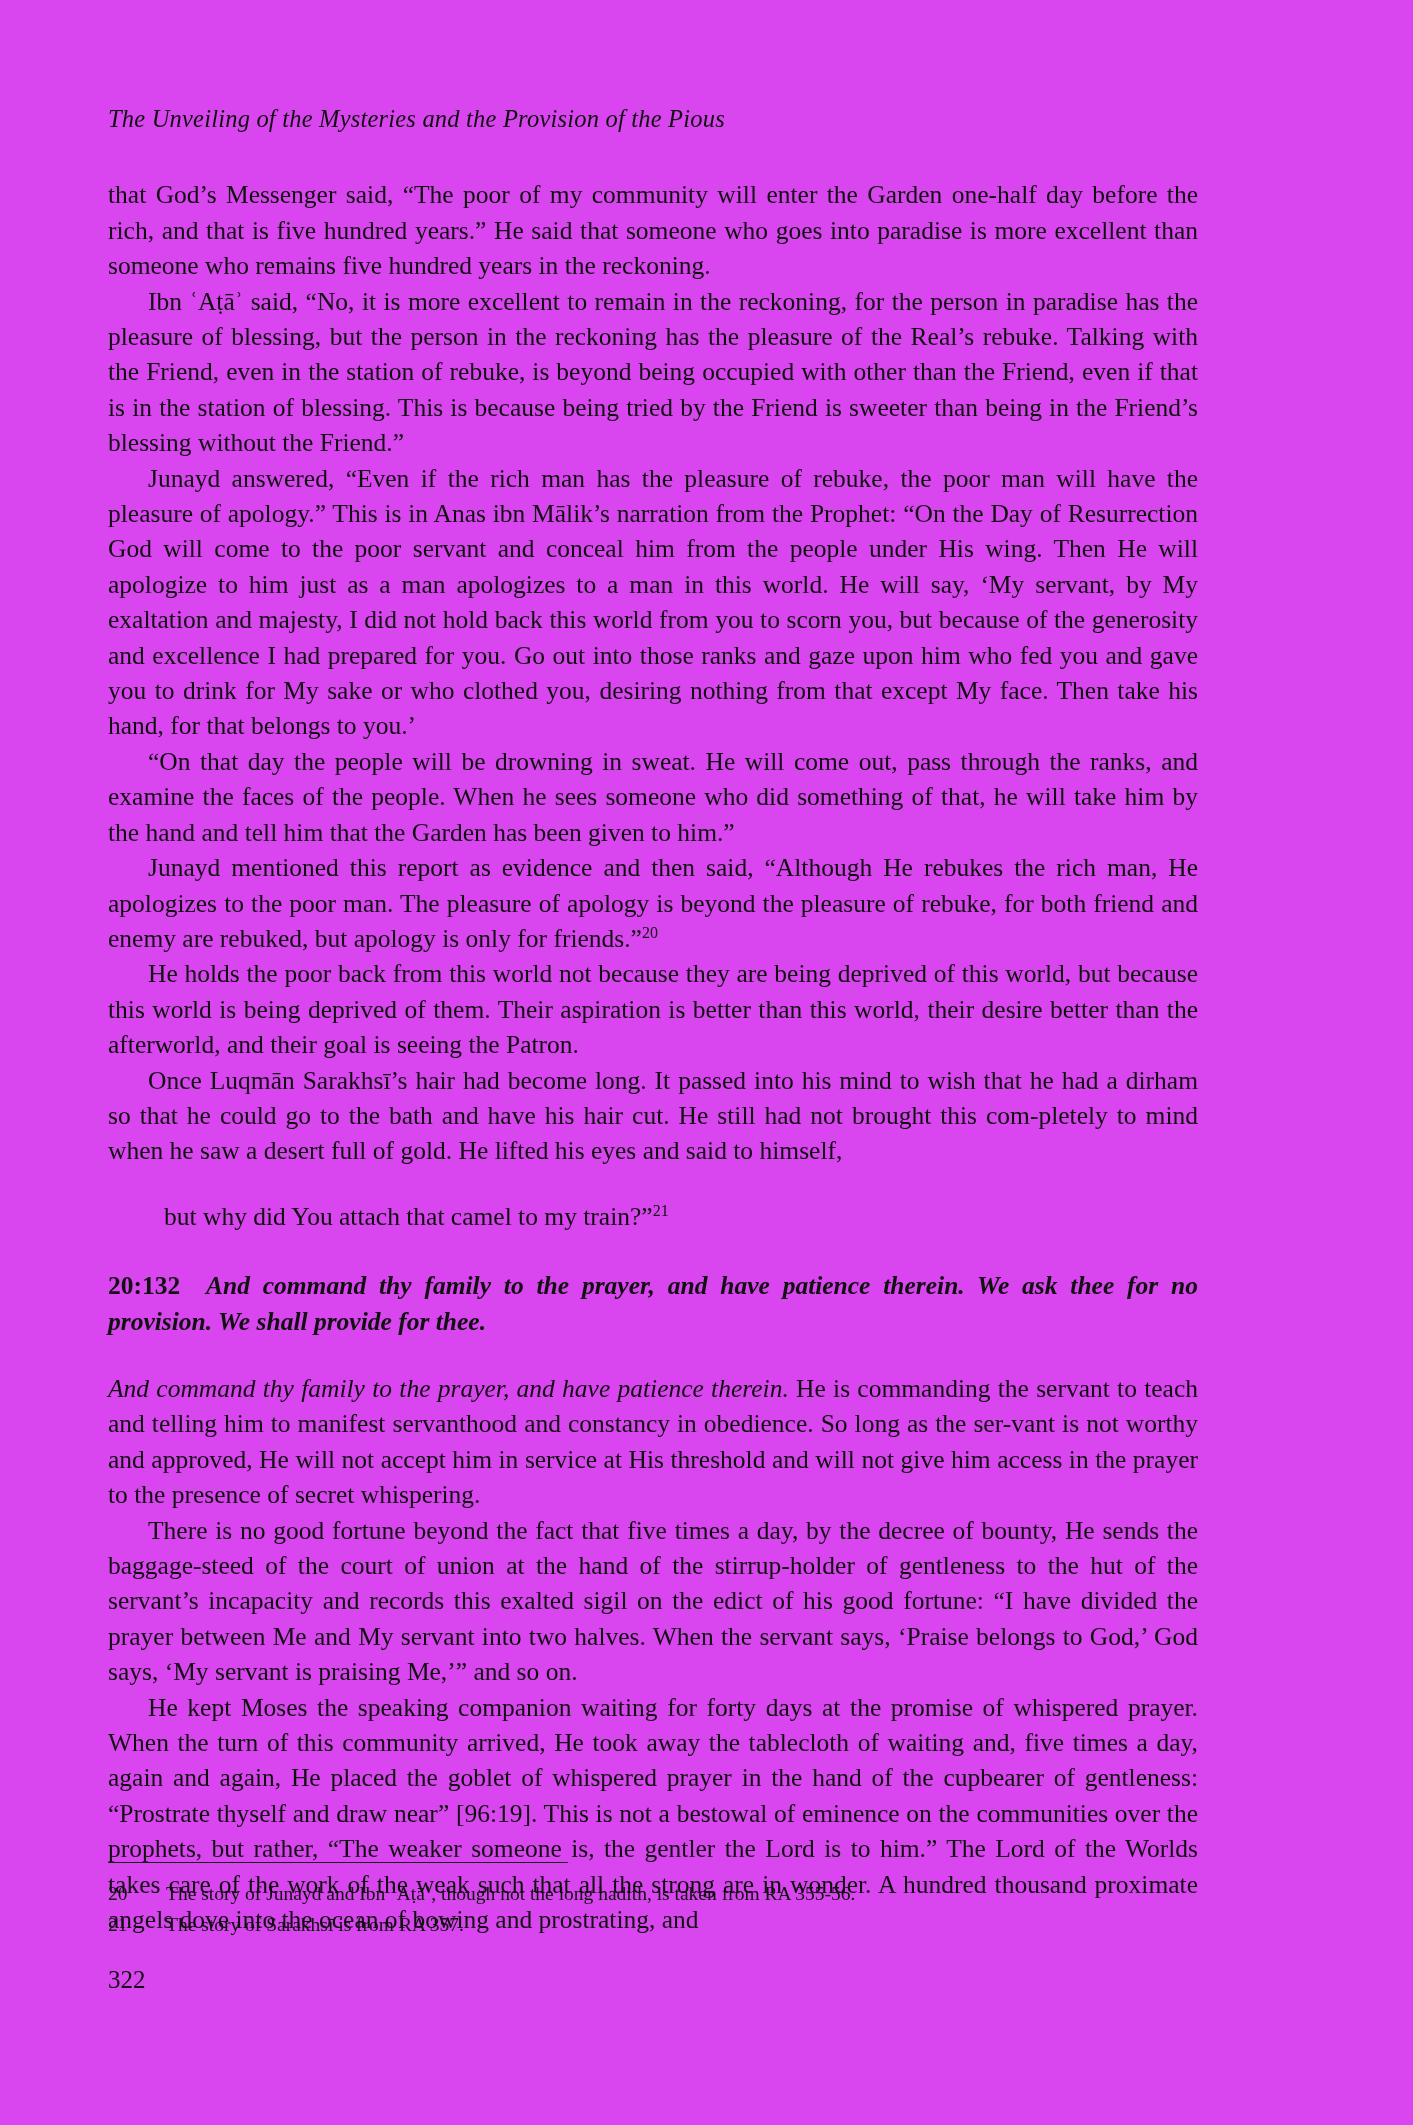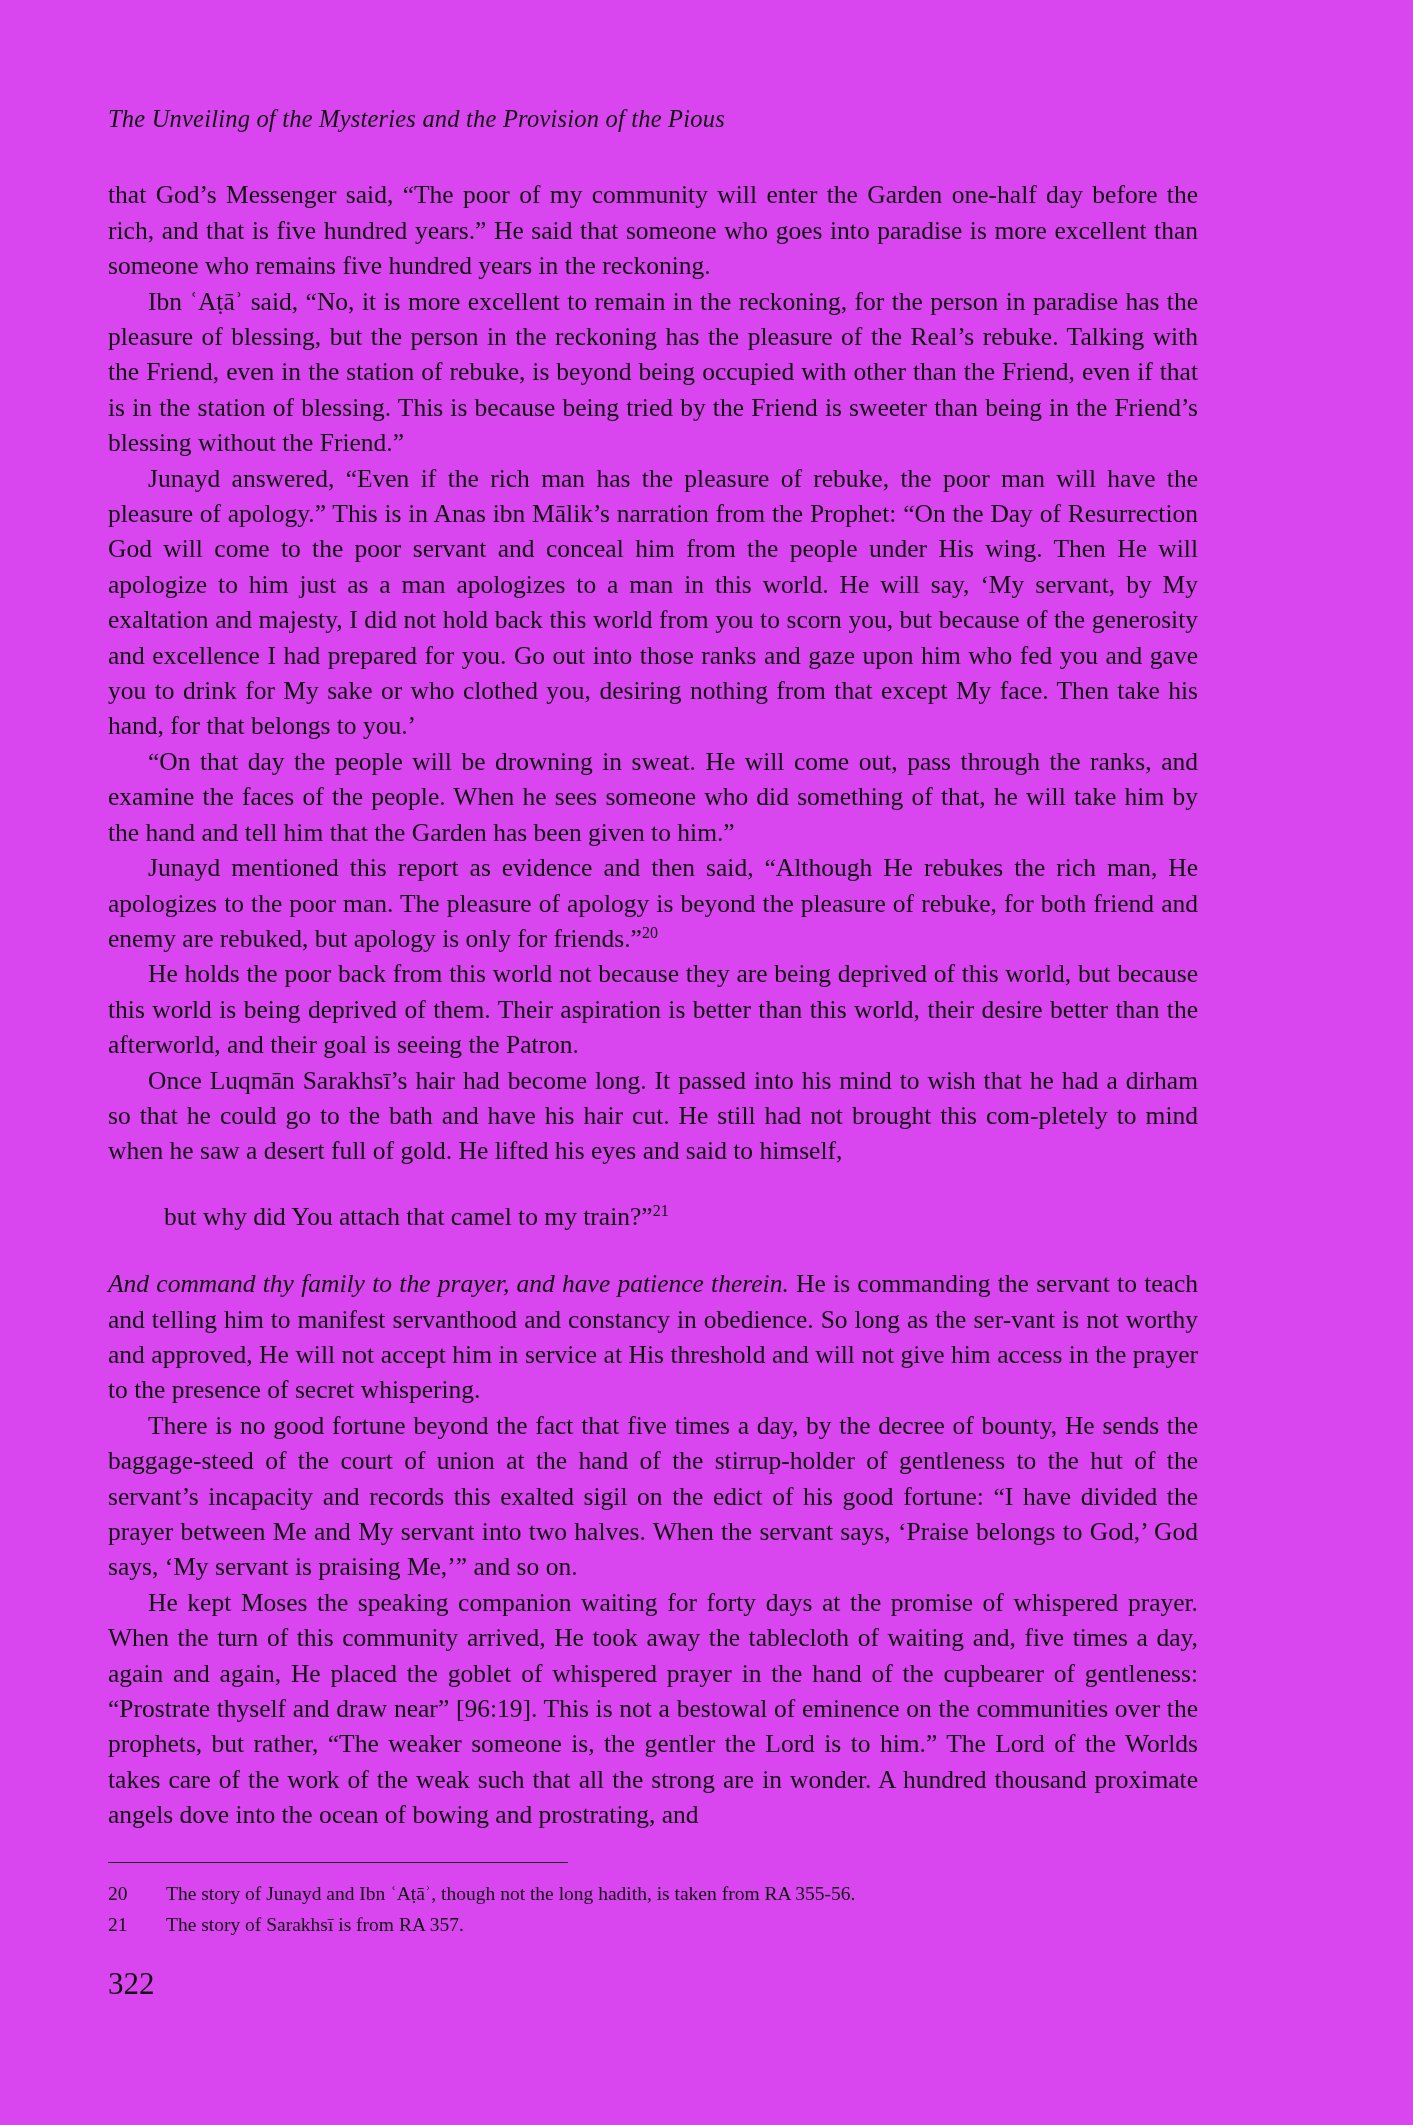--- a/index.html
+++ b/index.html
@@ -114,21 +114,21 @@
   .footnote .num {
     width: 58px;
     flex: 0 0 58px;
   }
   .footnote .txt { flex: 1 1 auto; }
   
   .folio {
     position: absolute;
     left: 108px;
     top: 1966px;
-    font-size: 31px;
+    font-size: 25px;
   }
 </style>
 </head>
 <body>
 
 <div class="page">
 
   <div class="content">
 
     <div class="running-head">The Unveiling of the Mysteries and the Provision of the Pious</div>
@@ -140,20 +140,21 @@
       <p class="indented">“On that day the people will be drowning in sweat.  He will come out, pass through the ranks, and examine the faces of the people.  When he sees someone who did something of that, he will take him by the hand and tell him that the Garden has been given to him.”</p>
       <p class="indented"><span>Junayd mentioned this report as evidence and then said, “Although He rebukes the rich man, He apologizes to the poor man.  The pleasure of apology is beyond the pleasure of rebuke, for both friend and enemy are rebuked, but apology is only for friends.”</span><sup class="fn">20</sup></p>
       <p class="indented">He holds the poor back from this world not because they are being deprived of this world, but because this world is being deprived of them.  Their aspiration is better than this world, their desire better than the afterworld, and their goal is seeing the Patron.</p>
       <p class="indented">Once Luqmān Sarakhsī’s hair had become long.  It passed into his mind to wish that he had a dirham so that he could go to the bath and have his hair cut.  He still had not brought this com-pletely to mind when he saw a desert full of gold.  He lifted his eyes and said to himself,</p>
     </div>
 
     <div class="poem">
       <div class="line2"><span>but why did You attach that camel to my train?”</span><sup class="fn">21</sup></div>
     </div>
 
+    <div class="verse-head"><span class="ref">20:132</span><span class="vtext">&nbsp;&nbsp;</span><span class="vtext">And command thy family to the prayer, and have patience therein.  We ask thee for no provision.  We shall provide for thee.</span></div>
 
     <div class="commentary">
       <p><span class="lemma">And command thy family to the prayer, and have patience therein.</span><span>  He is commanding the servant to teach and telling him to manifest servanthood and constancy in obedience.  So long as the ser-vant is not worthy and approved, He will not accept him in service at His threshold and will not give him access in the prayer to the presence of secret whispering.</span></p>
       <p class="indented">There is no good fortune beyond the fact that five times a day, by the decree of bounty, He sends the baggage-steed of the court of union at the hand of the stirrup-holder of gentleness to the hut of the servant’s incapacity and records this exalted sigil on the edict of his good fortune: “I have divided the prayer between Me and My servant into two halves.  When the servant says, ‘Praise belongs to God,’ God says, ‘My servant is praising Me,’” and so on.</p>
       <p class="indented"><span>He kept Moses the speaking companion waiting for forty days at the promise of whispered prayer.  When the turn of this community arrived, He took away the tablecloth of waiting and, five times a day, again and again, He placed the goblet of whispered prayer in the hand of the cupbearer of gentleness: “</span><span class="ital">Prostrate thyself and draw near</span><span>” [96:19].  This is not a bestowal of eminence on the communities over the prophets, but rather, “The weaker someone is, the gentler the Lord is to him.”  The Lord of the Worlds takes care of the work of the weak such that all the strong are in wonder.  A hundred thousand proximate angels dove into the ocean of bowing and prostrating, and</span></p>
     </div>
 
   </div>
 
   <div class="footnote-sep"></div>

